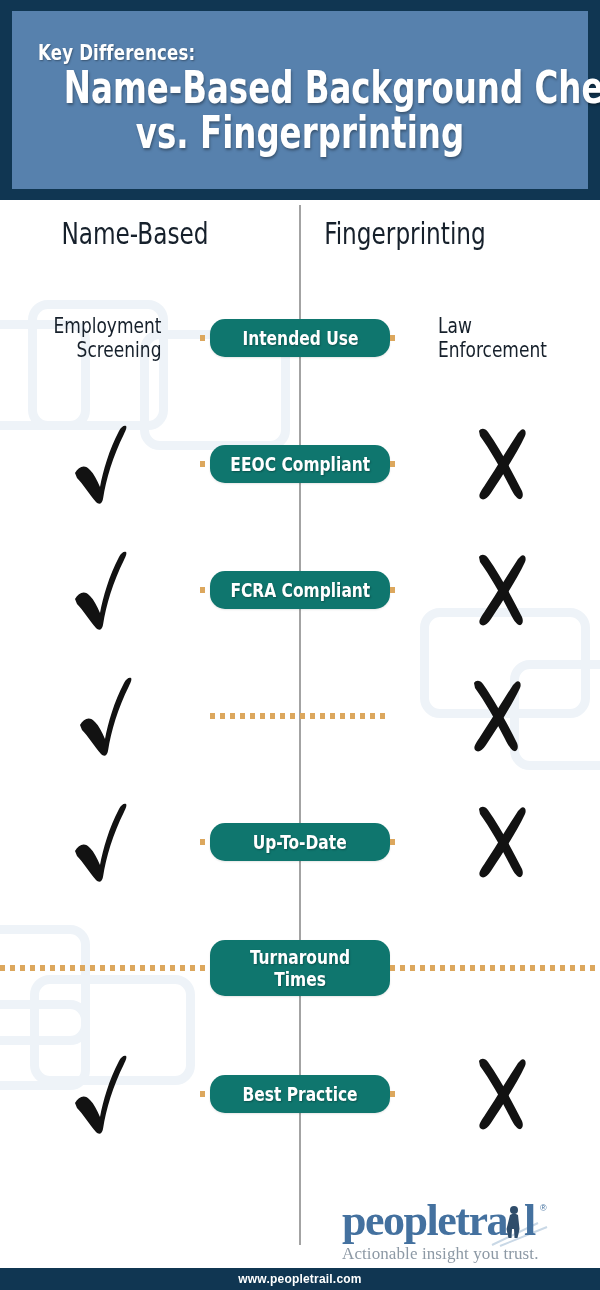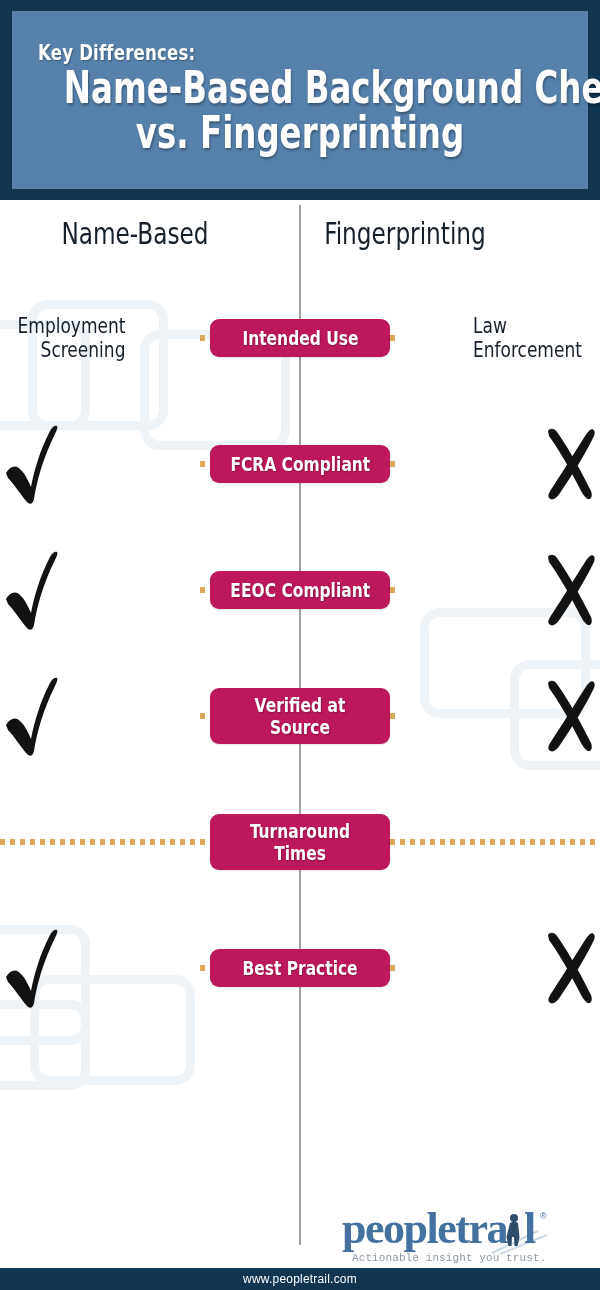--- a/index.html
+++ b/index.html
@@ -129,22 +129,22 @@
   }
   .row.tall { height: 126px; }
 
   .side {
     width: 210px;
     display: flex;
     align-items: center;
     position: relative;
     height: 100%;
   }
-  .side.left  { justify-content: flex-start; padding-right: 2px; }
-  .side.right { justify-content: flex-end; padding-left: 2px; }
+  .side.left  { justify-content: center; padding-right: 2px; }
+  .side.right { justify-content: center; padding-left: 2px; }
 
   .side-text {
     font-family: "DejaVu Sans Condensed", "Liberation Sans Narrow", "Liberation Sans", sans-serif;
     font-size: 22px;
     line-height: 1.08;
     color: #16202b;
     transform: scaleX(0.86);
     white-space: pre-line;
   }
   .side.left .side-text  { text-align: right;  transform-origin: right center; }
@@ -164,22 +164,22 @@
     background-size: 10px 6px;
     background-repeat: repeat-x;
     background-position: left center;
     min-width: 10px;
   }
 
   
   .pill {
     width: 180px;
     min-height: 38px;
-    background: #be185d;
-    border-radius: 9px;
+    background: #0f766e;
+    border-radius: 15px;
     display: flex;
     align-items: center;
     justify-content: center;
     padding: 6px 8px;
     flex: 0 0 180px;
     box-shadow: 0 1px 2px rgba(0,0,0,0.10);
   }
   .pill.two-line { min-height: 70px; }
   .pill-label {
     font-family: "DejaVu Sans Condensed", "Liberation Sans Narrow", "Liberation Sans", sans-serif;
@@ -203,42 +203,42 @@
   }
   .logo-block {
     position: absolute;
     right: 18px;
     bottom: 4px;
     text-align: left;
     width: 240px;
   }
   .logo-mark { display: block; }
   .logo-tagline {
-    font-family: Liberation Mono, monospace;
-    font-size: 11px;
+    font-family: Liberation Serif, serif;
+    font-size: 17px;
     color: #8d99a5;
     margin-top: -3px;
-    margin-left: 10px;
+    margin-left: 0;
     letter-spacing: 0.1px;
   }
 
   .bottom-bar {
     position: absolute;
     left: 0; bottom: 0;
     width: 600px;
     height: 22px;
     background: #103652;
     display: flex;
     align-items: center;
     justify-content: center;
     z-index: 4;
   }
   .bottom-bar-text {
     font-family: "Liberation Sans", sans-serif;
-    font-weight: normal;
+    font-weight: bold;
     font-size: 12px;
     color: #ffffff;
     letter-spacing: 0.2px;
   }
 </style>
 </head>
 <body>
 
 <div id="infographic">
 
@@ -287,57 +287,72 @@
         </div>
       </div>
       <div class="row">
         <div class="side left">
           <svg class="mark check" viewBox="0 0 62 86">
             <path d="M6 52 C10 45 16 43 21 49 C25 53 28 59 31 66 C34 50 40 29 50 10 C52 6 55 4 57 5 C58 6 57 9 55 13 C44 35 37 58 34 78 C33 83 30 84 27 81 C21 74 14 63 8 57 Z" fill="#121212"></path>
           </svg>
         </div>
         <div class="dots"></div>
         <div class="pill">
-          <div class="pill-label">FCRA Compliant</div>
+          <div class="pill-label">EEOC Compliant</div>
         </div>
         <div class="dots"></div>
         <div class="side right">
           <svg class="mark ex" viewBox="0 0 62 86">
             <path d="M10 10 C12 7 16 7 19 11 C31 28 43 50 53 70 C55 75 53 79 50 78 C47 77 44 72 41 66 C32 48 20 27 11 15 Z" fill="#121212"></path>
             <path d="M52 9 C55 7 58 10 56 15 C48 32 34 54 22 72 C18 78 14 80 11 77 C9 74 12 70 16 64 C28 46 41 24 49 12 Z" fill="#121212"></path>
           </svg>
         </div>
       </div>
       <div class="row">
         <div class="side left">
           <svg class="mark check" viewBox="0 0 62 86">
             <path d="M6 52 C10 45 16 43 21 49 C25 53 28 59 31 66 C34 50 40 29 50 10 C52 6 55 4 57 5 C58 6 57 9 55 13 C44 35 37 58 34 78 C33 83 30 84 27 81 C21 74 14 63 8 57 Z" fill="#121212"></path>
           </svg>
         </div>
         <div class="dots"></div>
         <div class="pill">
-          <div class="pill-label">EEOC Compliant</div>
+          <div class="pill-label">FCRA Compliant</div>
         </div>
         <div class="dots"></div>
         <div class="side right">
           <svg class="mark ex" viewBox="0 0 62 86">
             <path d="M10 10 C12 7 16 7 19 11 C31 28 43 50 53 70 C55 75 53 79 50 78 C47 77 44 72 41 66 C32 48 20 27 11 15 Z" fill="#121212"></path>
             <path d="M52 9 C55 7 58 10 56 15 C48 32 34 54 22 72 C18 78 14 80 11 77 C9 74 12 70 16 64 C28 46 41 24 49 12 Z" fill="#121212"></path>
           </svg>
         </div>
       </div>
       <div class="row">
         <div class="side left">
           <svg class="mark check" viewBox="0 0 62 86">
             <path d="M6 52 C10 45 16 43 21 49 C25 53 28 59 31 66 C34 50 40 29 50 10 C52 6 55 4 57 5 C58 6 57 9 55 13 C44 35 37 58 34 78 C33 83 30 84 27 81 C21 74 14 63 8 57 Z" fill="#121212"></path>
           </svg>
         </div>
         <div class="dots"></div>
-        <div class="pill">
-          <div class="pill-label">Verified at Source</div>
+        <div class="dots"></div>
+        <div class="side right">
+          <svg class="mark ex" viewBox="0 0 62 86">
+            <path d="M10 10 C12 7 16 7 19 11 C31 28 43 50 53 70 C55 75 53 79 50 78 C47 77 44 72 41 66 C32 48 20 27 11 15 Z" fill="#121212"></path>
+            <path d="M52 9 C55 7 58 10 56 15 C48 32 34 54 22 72 C18 78 14 80 11 77 C9 74 12 70 16 64 C28 46 41 24 49 12 Z" fill="#121212"></path>
+          </svg>
+        </div>
+      </div>
+      <div class="row">
+        <div class="side left">
+          <svg class="mark check" viewBox="0 0 62 86">
+            <path d="M6 52 C10 45 16 43 21 49 C25 53 28 59 31 66 C34 50 40 29 50 10 C52 6 55 4 57 5 C58 6 57 9 55 13 C44 35 37 58 34 78 C33 83 30 84 27 81 C21 74 14 63 8 57 Z" fill="#121212"></path>
+          </svg>
+        </div>
+        <div class="dots"></div>
+        <div class="pill">
+          <div class="pill-label">Up-To-Date</div>
         </div>
         <div class="dots"></div>
         <div class="side right">
           <svg class="mark ex" viewBox="0 0 62 86">
             <path d="M10 10 C12 7 16 7 19 11 C31 28 43 50 53 70 C55 75 53 79 50 78 C47 77 44 72 41 66 C32 48 20 27 11 15 Z" fill="#121212"></path>
             <path d="M52 9 C55 7 58 10 56 15 C48 32 34 54 22 72 C18 78 14 80 11 77 C9 74 12 70 16 64 C28 46 41 24 49 12 Z" fill="#121212"></path>
           </svg>
         </div>
       </div>
       <div class="row">

